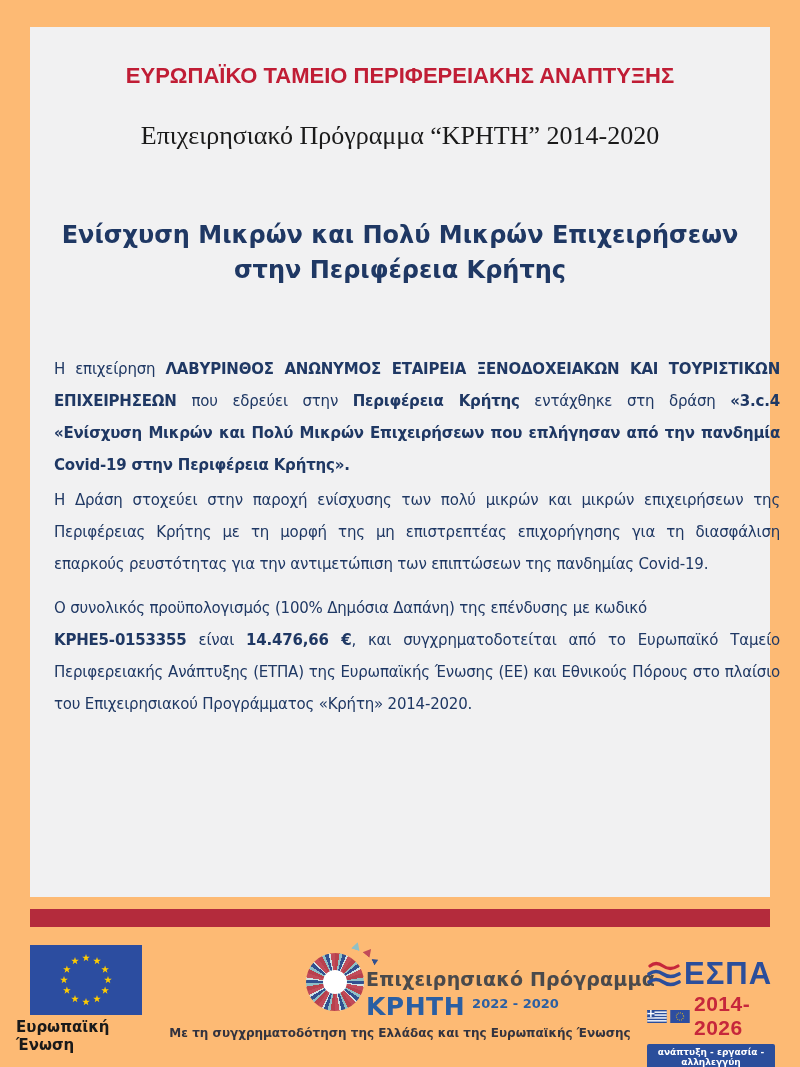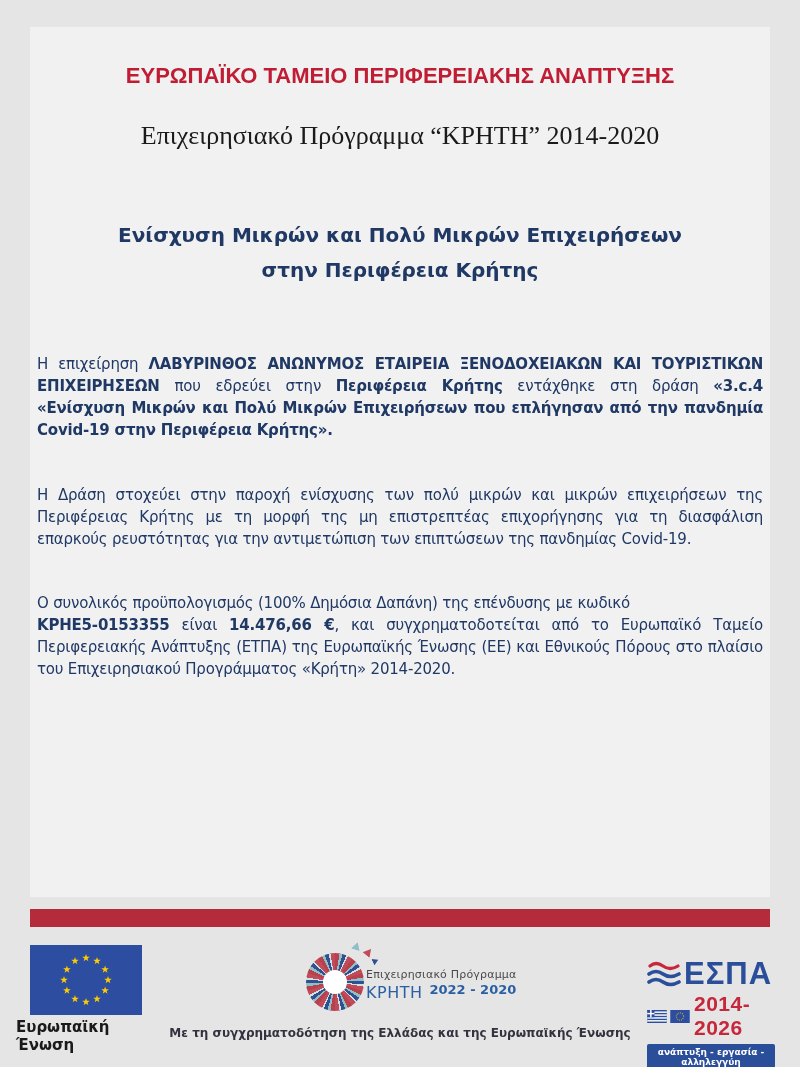--- a/index.html
+++ b/index.html
@@ -3,32 +3,32 @@
 <meta charset="utf-8">
 <style>
   :root{
     --red_title:#c01d35; --red_bar:#b42b3c; --navy:#1f3864; --ink:#1a1a1a;
     --panel_gray:#f1f1f2; --espa_blue:#2b4e9b; --espa_red:#c6273b;
     --crete_blue:#2b5fa3; --label_gray:#4a4a4c; --eu_flag_blue:#2c4da0;
     --star_yellow:#ffcc00; --cofinance_ink:#33333f;
   }
   *{margin:0;padding:0;box-sizing:border-box;}
   html,body{background:#fff;}
-  .page{position:relative;width:800px;height:1067px;background:#e5e5e5;overflow:hidden;
+  .page{position:relative;width:800px;height:1067px;background:#fdba74;overflow:hidden;
     font-family:"DejaVu Sans",sans-serif;}
   .panel{position:absolute;left:30px;top:27px;width:740px;height:870px;background:var(--panel_gray);}
   .fund-title{position:absolute;left:0;top:36px;width:100%;text-align:center;
     font-family:"Liberation Sans",sans-serif;font-weight:bold;font-size:22px;line-height:26px;
     color:var(--red_title);}
   .program-title{position:absolute;left:0;top:93px;width:100%;text-align:center;
     font-family:Liberation Serif, serif;font-size:26px;line-height:32px;color:var(--ink);}
   .action-heading{position:absolute;left:0;top:191px;width:100%;text-align:center;
-    font-weight:bold;font-size:20px;line-height:35px;color:var(--navy);}
-  .body-par{position:absolute;left:7px;width:726px;text-align:justify;
-    font-size:15px;line-height:22px;letter-spacing:-0.2px;color:var(--navy);}
+    font-weight:bold;font-size:24px;line-height:35px;color:var(--navy);}
+  .body-par{position:absolute;left:24px;width:726px;text-align:justify;
+    font-size:15px;line-height:32px;letter-spacing:-0.2px;color:var(--navy);}
   .body-par .b{font-weight:bold;}
   .par-1{top:326px;}
   .par-2{top:457px;}
   .par-3{top:565px;}
   .red-bar{position:absolute;left:30px;top:909px;width:740px;height:18px;background:var(--red_bar);}
 
   
   .eu-flag{position:absolute;left:30px;top:945px;}
   .eu-captions{position:absolute;left:16px;top:1018px;width:140px;text-align:left;color:var(--ink);}
   .eu-captions .t1{font-weight:bold;font-size:15px;line-height:18px;}
@@ -36,23 +36,23 @@
 
   .burst{position:absolute;left:306px;top:953px;width:58px;height:58px;border-radius:50%;
     background:repeating-conic-gradient(#b8414d 0deg 9deg,#8fc0c6 9deg 15deg,#31508f 15deg 23deg,
       #cfe3e5 23deg 27deg,#c14b59 27deg 36deg);}
   .burst::after{content:"";position:absolute;inset:17px;border-radius:50%;background:#fff;}
   .confetti{position:absolute;width:9px;height:8px;clip-path:polygon(50% 0,0 100%,100% 100%);}
   .cf1{left:352px;top:942px;background:#8fc0c6;transform:rotate(18deg);}
   .cf2{left:364px;top:948px;background:#c14b59;transform:rotate(40deg);}
   .cf3{left:372px;top:958px;background:#31508f;transform:rotate(65deg);width:7px;height:6px;}
   .crete-text{position:absolute;left:366px;top:968px;}
-  .crete-label{font-weight:normal;font-size:11px;color:var(--label_gray);letter-spacing:0.2px;}
+  .crete-label{font-weight:bold;font-size:19px;color:var(--label_gray);letter-spacing:0.2px;}
   .crete-name-row{display:flex;align-items:center;margin-top:2px;}
-  .crete-name{font-weight:normal;font-size:16px;color:var(--crete_blue);letter-spacing:0.5px;}
+  .crete-name{font-weight:bold;font-size:25px;color:var(--crete_blue);letter-spacing:0.5px;}
   .crete-years{font-weight:bold;font-size:13px;color:var(--crete_blue);margin-left:7px;margin-top:-6px;}
 
   .espa{position:absolute;left:647px;top:958px;width:130px;}
   .espa-row1{display:flex;align-items:center;}
   .espa-name{font-family:"Liberation Sans",sans-serif;font-weight:bold;font-size:31px;line-height:32px;
     color:var(--espa_blue);letter-spacing:1px;margin-left:3px;}
   .espa-row2{display:flex;align-items:center;margin-top:2px;}
   .espa-years{font-family:"Liberation Sans",sans-serif;font-weight:bold;font-size:21px;
     color:var(--espa_red);margin-left:4px;letter-spacing:0.5px;}
   .espa-flags{display:flex;gap:3px;align-items:center;}

